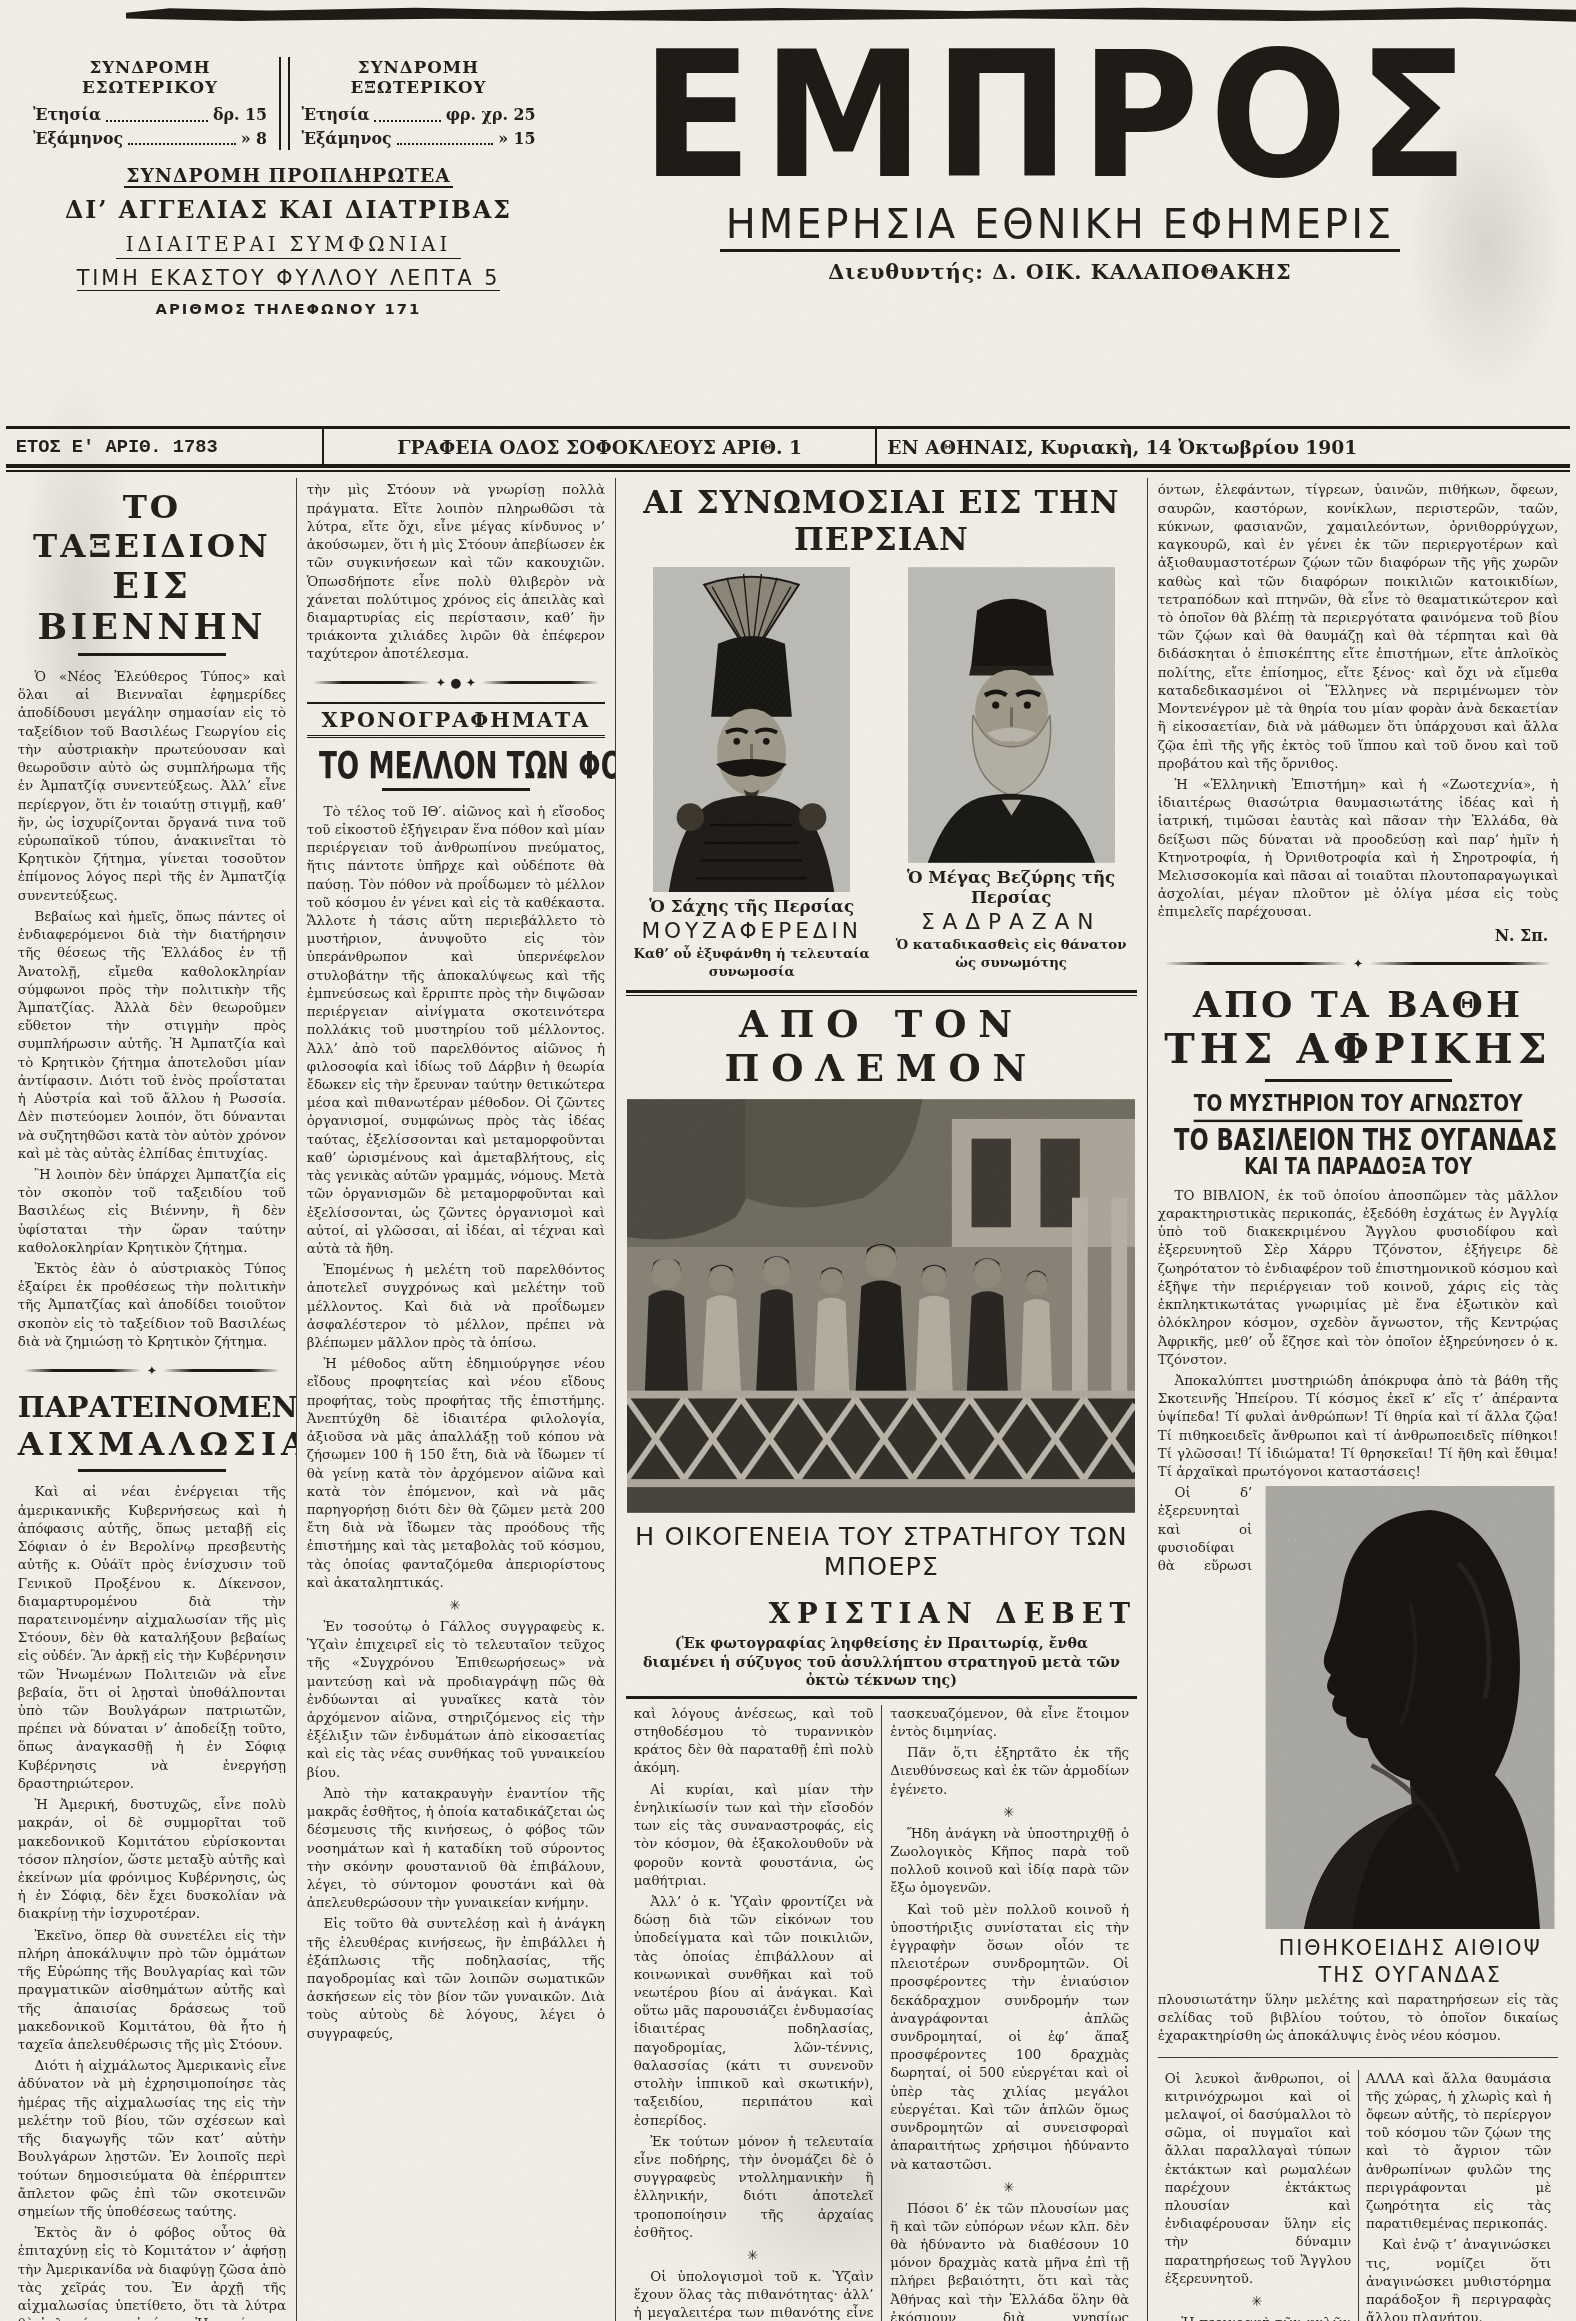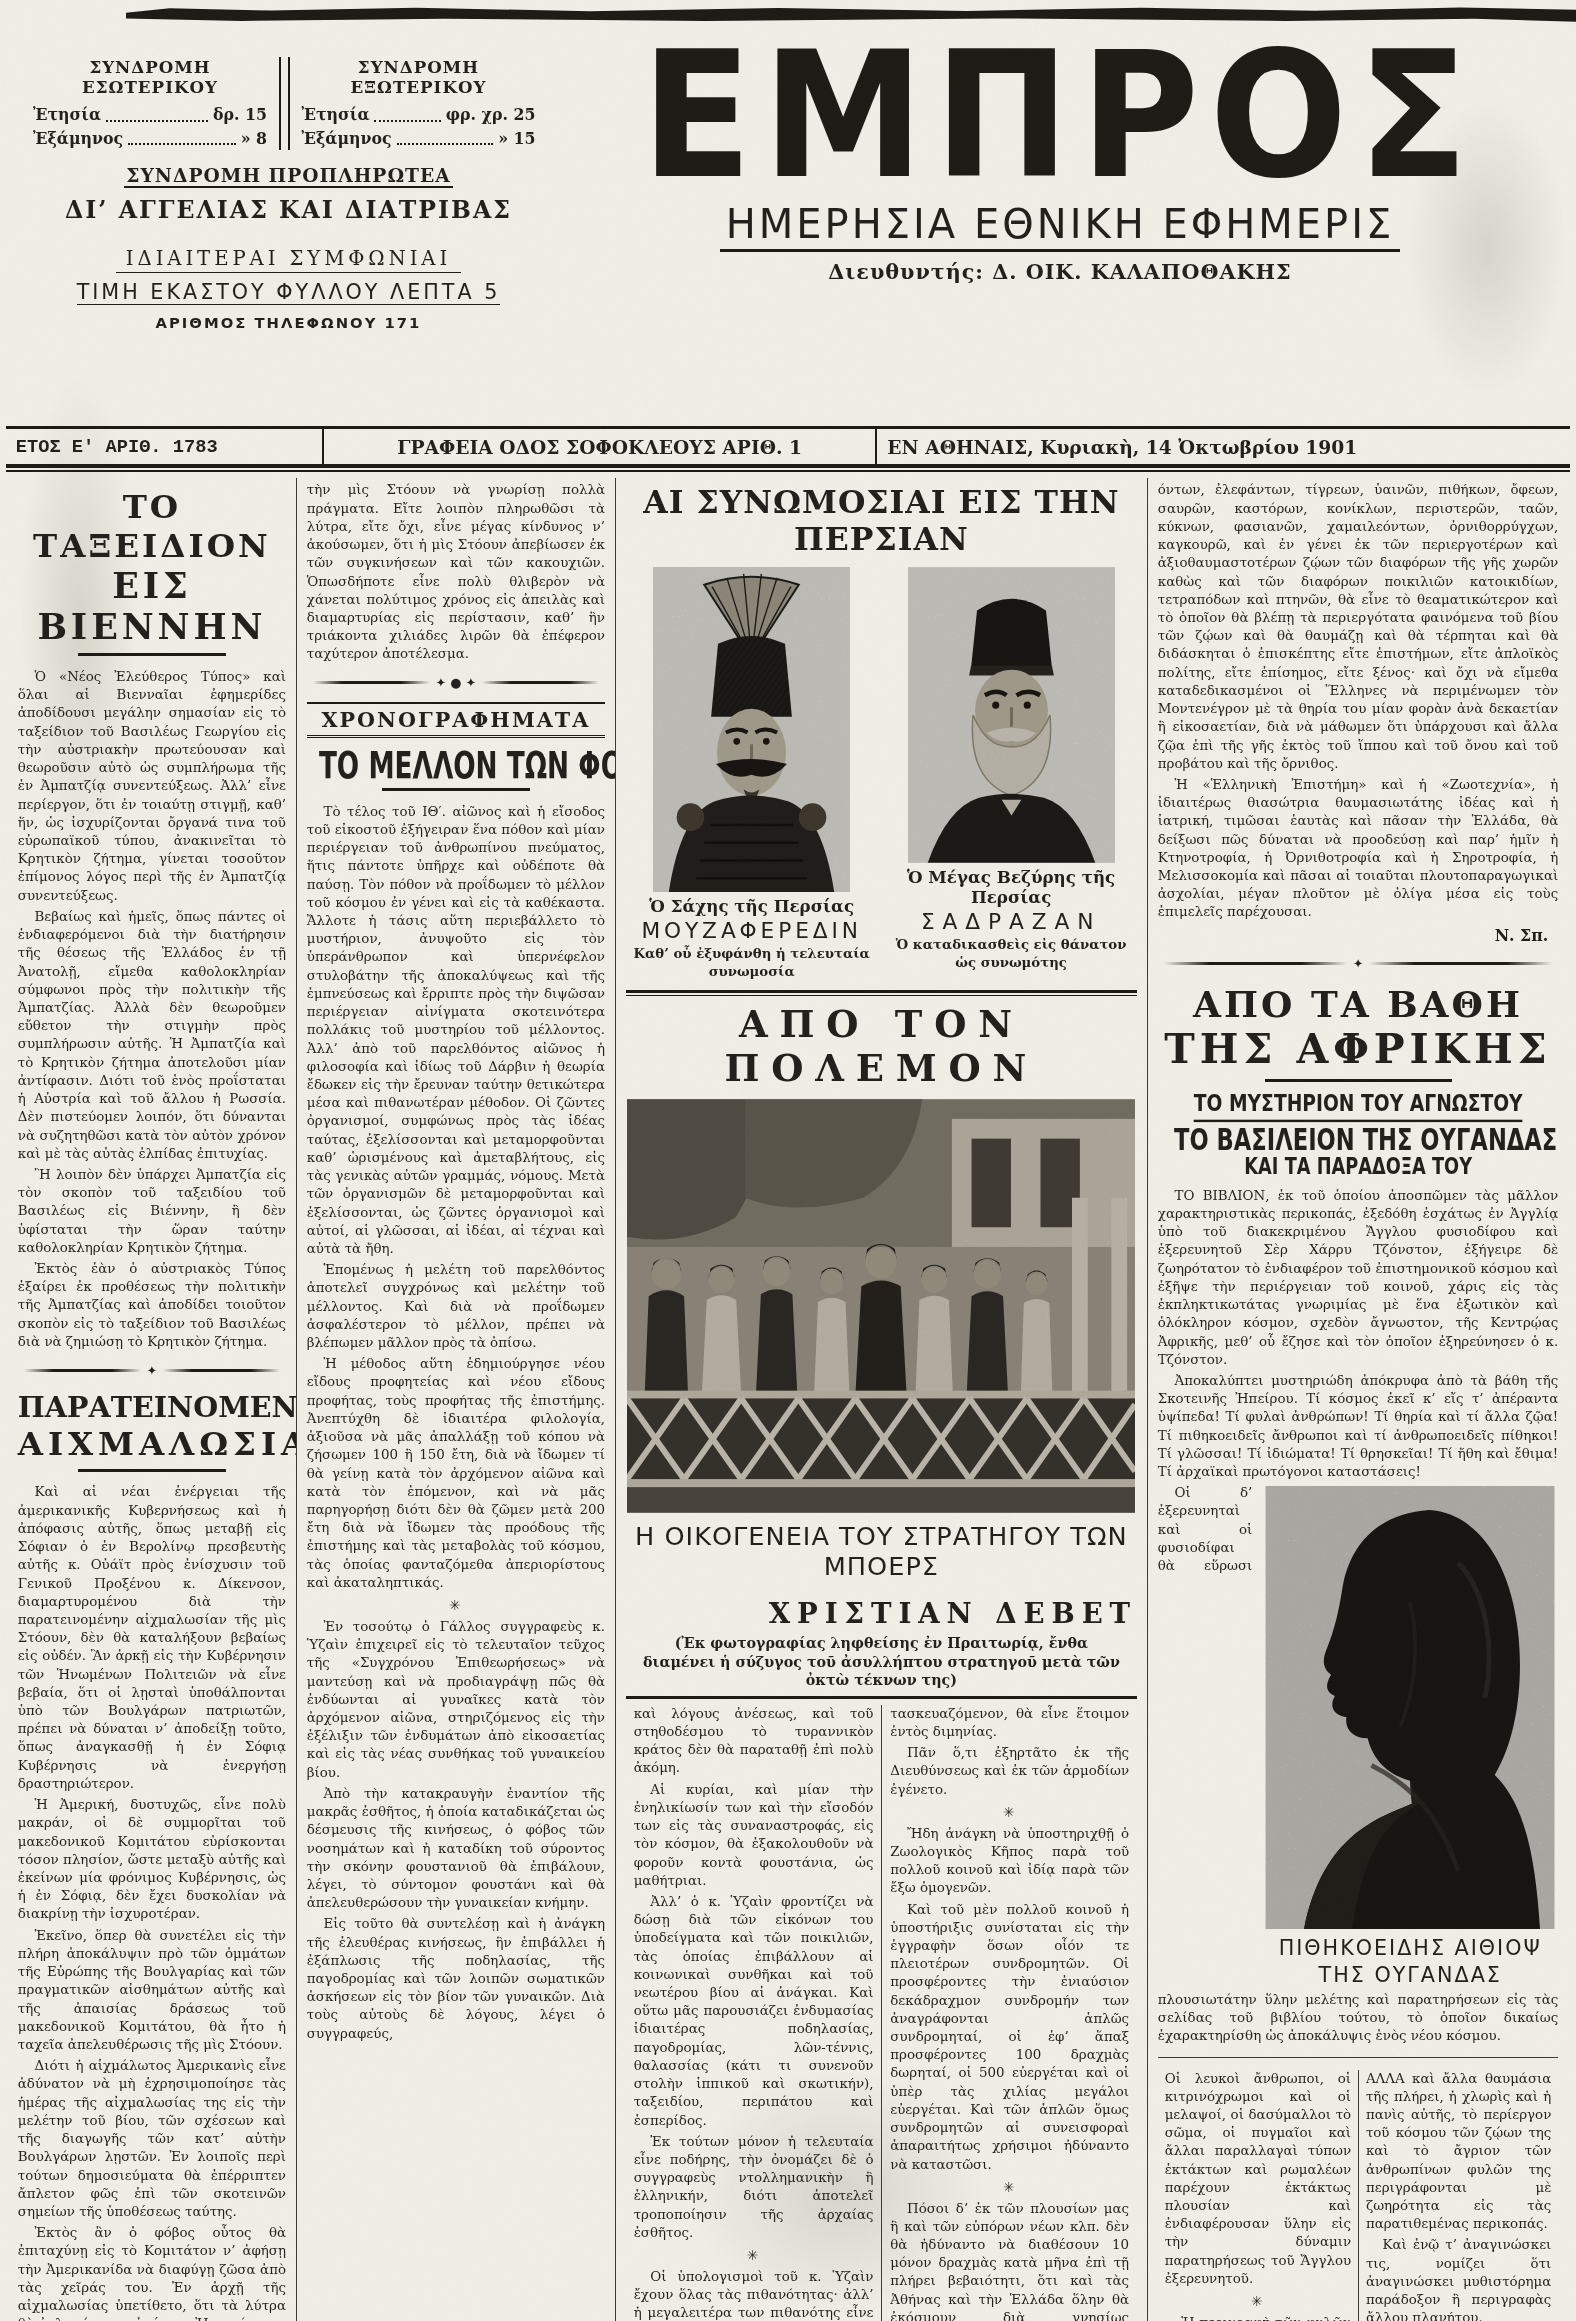--- a/index.html
+++ b/index.html
@@ -20,21 +20,21 @@
   .subs { display:flex; justify-content:flex-start; }
   .sub-box { width:234px; font-weight:bold; }
   .sub-box .sub-title { font-size:16.7px; letter-spacing:1px; text-align:center; margin-bottom:5.9px; font-family:"DejaVu Serif",serif; }
   .sub-row { display:flex; align-items:flex-end; font-size:15.8px; line-height:1.5; }
   .sub-row .dots { flex:1; border-bottom:2px dotted #17130f; margin:0 4.9px 4.9px; }
   .sub-div { width:6.9px; margin:0 11.8px; border-left:2px solid #17130f; border-right:2px solid #17130f; }
   .hl-center { text-align:center; }
   .prepaid { font-size:18.7px; font-weight:bold; letter-spacing:1px; margin-top:13.8px; }
   .prepaid span { border-bottom:2px solid #17130f; padding:0 2px; }
   .ads1 { font-size:23.6px; font-weight:bold; letter-spacing:2px; margin-top:9.9px; font-family:"DejaVu Serif",serif; }
-  .ads2 { font-size:19.7px; letter-spacing:3.9px; margin-top:23px; }
+  .ads2 { font-size:19.7px; letter-spacing:3.9px; margin-top:9px; }
   .ads2 span { border-bottom:1px solid #17130f; padding:0 9.9px 2px; }
   .price { font-size:20.7px; letter-spacing:3px; margin-top:9.9px; font-family:"DejaVu Sans",sans-serif; }
   .price span { border-bottom:1px solid #17130f; }
   .phone { font-size:14.8px; font-weight:bold; letter-spacing:2px; margin-top:9.9px; font-family:"DejaVu Sans",sans-serif; }
   .header-right { flex:1; text-align:center; padding-top:27.6px; }
   .logo { font-family:"DejaVu Sans",sans-serif; font-weight:900; font-size:156px; line-height:1;
     letter-spacing:9.9px; transform:scale(1.04,1.12); transform-origin:center top; color:#17130f; }
   .subtitle { display:inline-block; font-family:"DejaVu Sans",sans-serif; font-size:40px; letter-spacing:3px;
     border-bottom:3px solid #17130f; padding:0 5.9px 2px; margin-top:17.7px; }
   .director { font-size:20.7px; font-weight:bold; margin-top:7.9px; letter-spacing:1px; }
@@ -461,21 +461,21 @@
       <p class="bt">Οἱ δ’ ἐξερευνηταὶ καὶ οἱ φυσιοδίφαι θὰ εὕρωσι πλουσιωτάτην ὕλην μελέτης καὶ παρατηρήσεων εἰς τὰς σελίδας τοῦ βιβλίου τούτου, τὸ ὁποῖον δικαίως ἐχαρακτηρίσθη ὡς ἀποκάλυψις ἑνὸς νέου κόσμου.</p>
       <div class="clear"></div>
 
       <div class="c4-bottom">
         <div class="c4-bcol">
           <p class="bt noind">Οἱ λευκοὶ ἄνθρωποι, οἱ κιτρινόχρωμοι καὶ οἱ μελαψοί, οἱ δασύμαλλοι τὸ σῶμα, οἱ πυγμαῖοι καὶ ἄλλαι παραλλαγαὶ τύπων ἐκτάκτων καὶ ρωμαλέων παρέχουν ἐκτάκτως πλουσίαν καὶ ἐνδιαφέρουσαν ὕλην εἰς τὴν δύναμιν παρατηρήσεως τοῦ Ἄγγλου ἐξερευνητοῦ.</p>
           <div class="star">✳</div>
           <p class="bt">Ἡ περιγραφὴ τῶν φυλῶν τούτων καταλαμβάνει τὸ περιεργότερον μέρος τοῦ βιβλίου τοῦ κ. Τζόνστον.</p>
         </div>
         <div class="c4-bcol">
-          <p class="bt noind">ΑΛΛΑ καὶ ἄλλα θαυμάσια τῆς πλήρει, ἡ χλωρὶς καὶ ἡ πανὶς αὐτῆς, τὸ περίεργον τοῦ κόσμου τῶν ζῴων της καὶ τὸ ἄγριον τῶν ἀνθρωπίνων φυλῶν της περιγράφονται μὲ ζωηρότητα εἰς τὰς παρατιθεμένας περικοπάς.</p>
+          <p class="bt noind">ΑΛΛΑ καὶ ἄλλα θαυμάσια τῆς χώρας, ἡ χλωρὶς καὶ ἡ ὄφεων αὐτῆς, τὸ περίεργον τοῦ κόσμου τῶν ζῴων της καὶ τὸ ἄγριον τῶν ἀνθρωπίνων φυλῶν της περιγράφονται μὲ ζωηρότητα εἰς τὰς παρατιθεμένας περικοπάς.</p>
           <p class="bt">Καὶ ἐνῷ τ’ ἀναγινώσκει τις, νομίζει ὅτι ἀναγινώσκει μυθιστόρημα παράδοξον ἢ περιγραφὰς ἄλλου πλανήτου.</p>
         </div>
       </div>
     </div>
   </div>
 
   <svg class="noise" xmlns="http://www.w3.org/2000/svg" viewBox="0 0 1600 2357" width="1576" height="2322">
     <filter id="pn">
         <feTurbulence type="fractalNoise" baseFrequency="0.65" numOctaves="2"></feTurbulence>
       <feColorMatrix type="matrix" values="0 0 0 0 0.25 0 0 0 0 0.22 0 0 0 0 0.18 0.7 0.7 0.7 0 0"></feColorMatrix>

